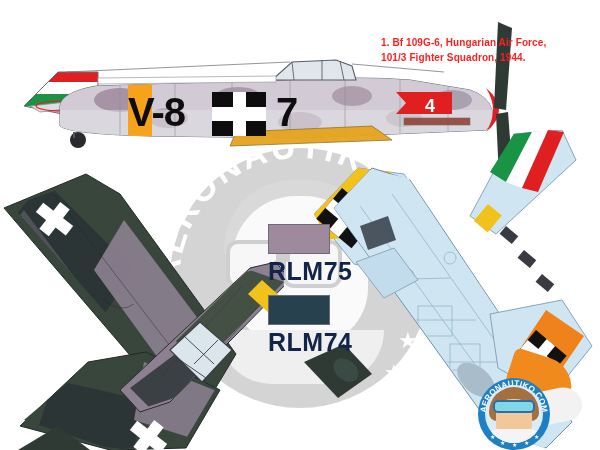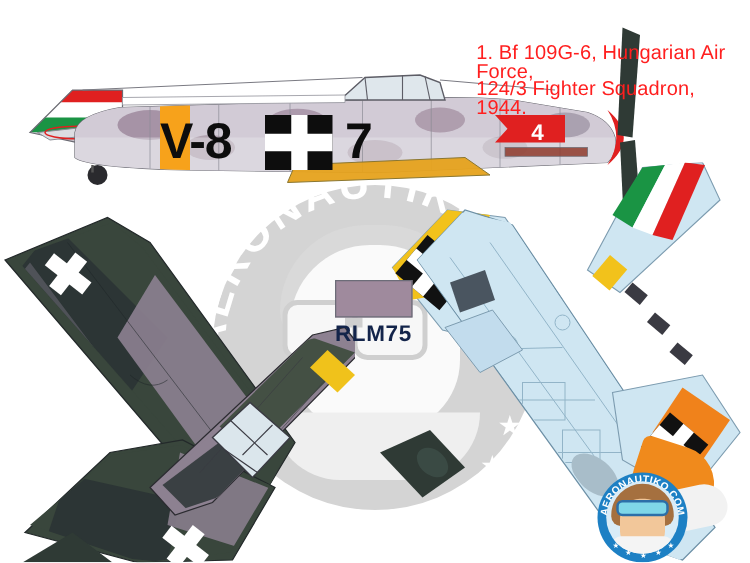--- a/index.html
+++ b/index.html
@@ -19,27 +19,27 @@
   .wm .helmet{position:absolute;left:84px;top:62px;width:152px;height:96px;border-radius:76px 76px 30px 30px;background:#d9d9d9;}
   .wm .goggleL,.wm .goggleR{position:absolute;top:122px;width:52px;height:40px;border-radius:12px;background:#f7f7f7;border:4px solid #cfcfcf;}
   .wm .goggleL{left:86px;}
   .wm .goggleR{left:142px;}
   .wm .gbridge{position:absolute;left:136px;top:136px;width:14px;height:8px;background:#cfcfcf;}
   .wm .scarf{position:absolute;left:78px;top:212px;width:166px;height:54px;border-radius:0 0 70px 70px;background:#efefef;}
   .wm-star{position:absolute;color:#ffffff;font-size:22px;line-height:22px;}
 
   
   .title-block{position:absolute;left:381px;top:36px;width:215px;color:#ff1f1f;
-    font-weight:normal;font-size:16px;line-height:14.5px;letter-spacing:.1px;}
+    font-weight:bold;font-size:10px;line-height:14.5px;letter-spacing:.1px;}
 
   
   .chips{position:absolute;left:268px;top:224px;width:120px;}
   .chip-row{margin-bottom:6px;}
   .chip{width:62px;height:30px;border:1px solid #6c6c78;box-sizing:border-box;}
-  .chip-label{font-size:18px;font-weight:bold;color:#13244a;letter-spacing:.5px;margin:3px 0 9px 0;}
+  .chip-label{font-size:25px;font-weight:bold;color:#13244a;letter-spacing:.5px;margin:3px 0 9px 0;}
 
   
   .logo{position:absolute;left:476px;top:372px;width:84px;height:78px;}
   .logo .scarf2{position:absolute;left:44px;top:18px;width:62px;height:34px;background:#f2f2f2;border-radius:4px 22px 18px 6px;transform:rotate(-12deg);}
   .logo .orange{position:absolute;left:30px;top:-16px;width:66px;height:56px;background:#f08a1c;border-radius:6px 30px 10px 26px;transform:rotate(18deg);}
   .logo .badge{position:absolute;left:2px;top:6px;width:72px;height:72px;border-radius:50%;background:#1d80c4;}
   .logo .inner{position:absolute;left:9px;top:13px;width:58px;height:58px;border-radius:50%;background:#d9ecf7;overflow:hidden;}
   .logo .lhelm{position:absolute;left:4px;top:2px;width:50px;height:34px;border-radius:25px 25px 8px 8px;background:#a5703f;}
   .logo .lface{position:absolute;left:11px;top:14px;width:36px;height:40px;border-radius:16px 16px 14px 14px;background:#f2c79a;}
   .logo .lgog{position:absolute;left:8px;top:15px;width:42px;height:13px;border-radius:5px;background:#7fd7e8;border:2px solid #2c6fa8;box-sizing:border-box;}
@@ -294,31 +294,35 @@
       <rect x="242" y="144" width="16" height="10" fill="#3a3a42" transform="rotate(40 242 144)"></rect>
       <rect x="188" y="74" width="18" height="22" fill="#f2c21b" transform="rotate(40 188 74)"></rect>
     </g>
 
     <path d="M4,232 L44,214 L72,244 L38,268 Z" fill="#2f3a35"></path>
     <ellipse cx="46" cy="240" rx="14" ry="10" fill="#3a4a44" transform="rotate(40 46 240)"></ellipse>
   </svg>
 
   <div class="title-block">
     <div>1. Bf 109G-6, Hungarian Air Force,</div>
-    <div>124/3 Fighter Squadron, 1944.</div>
+    <div>101/3 Fighter Squadron, 1944.</div>
   </div>
 
   <div class="chips">
 
     <div class="chip-row">
       <div class="chip" style="background:#9f8a9d;"></div>
       <div class="chip-label">RLM75</div>
     </div>
 
 
+    <div class="chip-row">
+      <div class="chip" style="background:#27414f;"></div>
+      <div class="chip-label">RLM74</div>
+    </div>
 
   </div>
 
   <div class="logo">
     <div class="orange"></div>
     <div class="scarf2"></div>
     <div class="badge"></div>
     <svg class="np" style="position:absolute;left:2px;top:6px;" width="72" height="72" viewBox="0 0 72 72">
       <defs>
           <path id="lgarc" d="M 8,36 A 28,28 0 0 1 64,36"></path>

